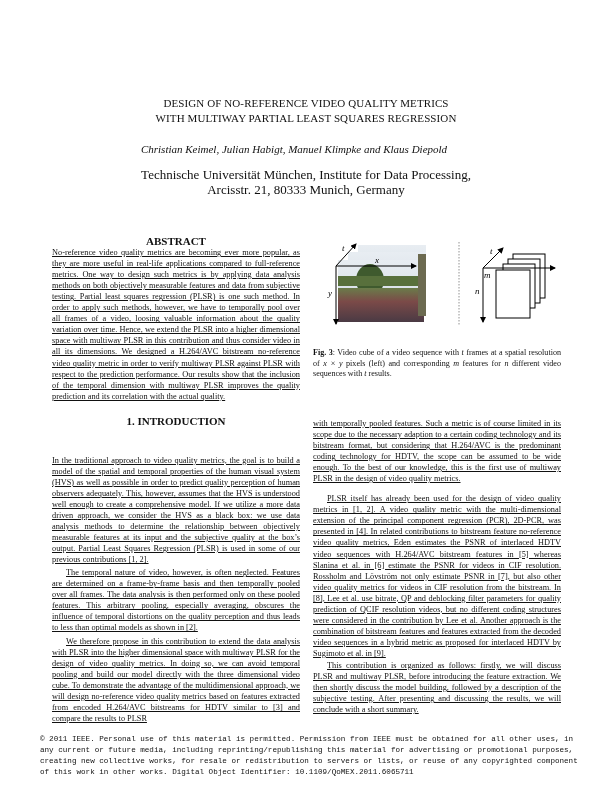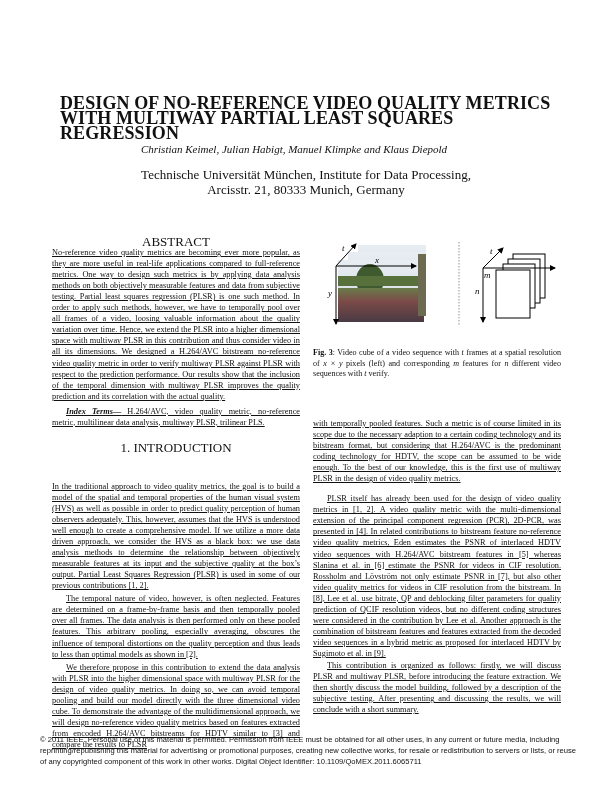--- a/index.html
+++ b/index.html
@@ -1,55 +1,54 @@
 <!DOCTYPE html>
 <html><head>
 <meta charset="utf-8">
 <style>
   html, body { margin: 0; padding: 0; background: #ffffff; }
   body { width: 612px; height: 792px; position: relative; overflow: hidden;
          font-family: "Liberation Serif", "DejaVu Serif", serif; color: #111; }
-  .title { position: absolute; left: 60px; width: 492px; top: 96px; text-align: left;
-           font-weight: bold; font-size: 18px; line-height: 15px; letter-spacing: 0.1px; }
+  .title { position: absolute; left: 60px; width: 492px; top: 96px; text-align: center;
+           font-weight: normal; font-size: 11px; line-height: 15px; letter-spacing: 0.1px; }
   .authors { position: absolute; left: 48px; width: 492px; top: 143px; text-align: center;
              font-style: italic; font-size: 11px; }
   .affil { position: absolute; left: 60px; width: 492px; top: 168px; text-align: center;
            font-size: 13px; line-height: 14.5px; }
   .col { position: absolute; font-size: 8.3px; line-height: 11.05px; text-align: justify; }
   .col-left { left: 52px; width: 248px; }
   .col-right { left: 313px; width: 248px; }
-  .heading { text-align: center; font-weight: normal; font-size: 13px; }
+  .heading { text-align: center; font-weight: bold; font-size: 11px; }
   p { margin: 0; text-decoration: underline; }
   .indent { text-indent: 14px; }
   .figure { position: absolute; left: 318px; top: 240px; width: 250px; height: 88px; }
   .caption { position: absolute; left: 313px; top: 348px; width: 248px; font-size: 8.1px;
              line-height: 10.6px; text-align: justify; }
   .copyright { position: absolute; left: 40px; top: 734px; width: 540px;
-               font-family: Liberation Sans, sans-serif; font-size: 7.6px; line-height: 11px; color: #111; }
+               font-family: Liberation Mono, monospace; font-size: 7.6px; line-height: 11px; color: #111; }
   i.m { font-style: italic; }
 </style>
 </head>
 <body>
 
 <div class="title">
   <div>DESIGN OF NO-REFERENCE VIDEO QUALITY METRICS</div>
   <div>WITH MULTIWAY PARTIAL LEAST SQUARES REGRESSION</div>
 </div>
 
 <div class="authors">Christian Keimel, Julian Habigt, Manuel Klimpke and Klaus Diepold</div>
 
 <div class="affil">
   <div>Technische Universität München, Institute for Data Processing,</div>
   <div>Arcisstr. 21, 80333 Munich, Germany</div>
 </div>
 
 <div class="col col-left" style="top:236px;">
   <div class="heading">ABSTRACT</div>
   <p>No-reference video quality metrics are becoming ever more popular, as they are more useful in real-life applications compared to full-reference metrics.  One way to design such metrics is by applying data analysis methods on both objectively measurable features and data from subjective testing. Partial least squares regression (PLSR) is one such method.  In order to apply such methods, however, we have to temporally pool over all frames of a video, loosing valuable information about the quality variation over time. Hence, we extend the PLSR into a higher dimensional space with multiway PLSR in this contribution and thus consider video in all its dimensions.  We designed a H.264/AVC bitstream no-reference video quality metric in order to verify multiway PLSR against PLSR with respect to the prediction performance.  Our results show that the inclusion of the temporal dimension with multiway PLSR improves the quality prediction and its correlation with the actual quality.</p>
-  <p class="indent" style="margin-top:4px;"><b><i>Index Terms—</i></b><span> H.264/AVC, video quality metric, no-reference metric, multilinear data analysis, multiway PLSR, trilinear PLS.</span></p>
   <div class="heading" style="margin-top:14px; margin-bottom:28px;">1.  INTRODUCTION</div>
   <p>In the traditional approach to video quality metrics, the goal is to build a model of the spatial and temporal properties of the human visual system (HVS) as well as possible in order to predict quality perception of human observers adequately.  This, however, assumes that the HVS is understood well enough to create a comprehensive model.  If we utilize a more data driven approach, we consider the HVS as a black box:  we use data analysis methods to determine the relationship between objectively measurable features at its input and the subjective quality at the box’s output. Partial Least Squares Regression (PLSR) is used in some of our previous contributions [1, 2].</p>
   <p class="indent" style="margin-top:2px;">The temporal nature of video, however, is often neglected. Features are determined on a frame-by-frame basis and then temporally pooled over all frames. The data analysis is then performed only on these pooled features.  This arbitrary pooling, especially averaging, obscures the influence of temporal distortions on the quality perception and thus leads to less than optimal models as shown in [2].</p>
   <p class="indent" style="margin-top:2px;">We therefore propose in this contribution to extend the data analysis with PLSR into the higher dimensional space with multiway PLSR for the design of video quality metrics.  In doing so, we can avoid temporal pooling and build our model directly with the three dimensional video cube.  To demonstrate the advantage of the multidimensional approach, we will design no-reference video quality metrics based on features extracted from encoded H.264/AVC bitstreams for HDTV similar to [3] and compare the results to PLSR</p>
 </div>
 
 <div class="figure">
   <svg width="250" height="88" viewBox="0 0 250 88">
     <defs>
       <linearGradient id="sky" x1="0" y1="0" x2="0" y2="1">
@@ -93,21 +92,21 @@
     </g>
     <line x1="165" y1="28" x2="185" y2="8" stroke="#000" stroke-width="1" marker-end="url(#arr)"></line>
     <line x1="165" y1="28" x2="237" y2="28" stroke="#000" stroke-width="1" marker-end="url(#arr)"></line>
     <line x1="165" y1="28" x2="165" y2="82" stroke="#000" stroke-width="1" marker-end="url(#arr)"></line>
     <text x="172" y="14" font-size="9" font-style="italic" font-family="Liberation Serif, serif">t</text>
     <text x="166" y="38" font-size="9" font-style="italic" font-family="Liberation Serif, serif">m</text>
     <text x="157" y="54" font-size="9" font-style="italic" font-family="Liberation Serif, serif">n</text>
   </svg>
 </div>
 
-<div class="caption"><b>Fig. 3</b><span>: Video cube of a video sequence with </span><i class="m">t</i><span> frames at a spatial resolution of </span><i class="m">x × y</i><span> pixels (left) and corresponding </span><i class="m">m</i><span> features for </span><i class="m">n</i><span> different video sequences with </span><i class="m">t</i><span> verify.</span></div>
+<div class="caption"><b>Fig. 3</b><span>: Video cube of a video sequence with </span><i class="m">t</i><span> frames at a spatial resolution of </span><i class="m">x × y</i><span> pixels (left) and corresponding </span><i class="m">m</i><span> features for </span><i class="m">n</i><span> different video sequences with </span><i class="m">t</i><span> results.</span></div>
 
 <div class="col col-right" style="top:418px;">
   <p>with temporally pooled features.  Such a metric is of course limited in its scope due to the necessary adaption to a certain coding technology and its bitstream format, but considering that H.264/AVC is the predominant coding technology for HDTV, the scope can be assumed to be wide enough.  To the best of our knowledge, this is the first use of multiway PLSR in the design of video quality metrics.</p>
   <p class="indent" style="margin-top:9px;">PLSR itself has already been used for the design of video quality metrics in [1, 2].  A video quality metric with the multi-dimensional extension of the principal component regression (PCR), 2D-PCR, was presented in [4].  In related contributions to bitstream feature no-reference video quality metrics, Eden estimates the PSNR of interlaced HDTV video sequences with H.264/AVC bitstream features in [5] whereas Slanina et al. in [6] estimate the PSNR for videos in CIF resolution.  Rossholm and Lövström not only estimate PSNR in [7], but also other video quality metrics for videos in CIF resolution from the bitstream.  In [8], Lee et al. use bitrate, QP and deblocking filter parameters for quality prediction of QCIF resolution videos, but no different coding structures were considered in the contribution by Lee et al.  Another approach is the combination of bitstream features and features extracted from the decoded video sequences in a hybrid metric as proposed for interlaced HDTV by Sugimoto et al. in [9].</p>
   <p class="indent" style="margin-top:1px;">This contribution is organized as follows: firstly, we will discuss PLSR and multiway PLSR, before introducing the feature extraction. We then shortly discuss the model building, followed by a description of the subjective testing.  After presenting and discussing the results, we will conclude with a short summary.</p>
 </div>
 
 <div class="copyright">© 2011 IEEE. Personal use of this material is permitted. Permission from IEEE must be obtained for all other uses, in any current or future media, including reprinting/republishing this material for advertising or promotional purposes, creating new collective works, for resale or redistribution to servers or lists, or reuse of any copyrighted component of this work in other works. Digital Object Identifier:  10.1109/QoMEX.2011.6065711</div>
 
 </body></html>

